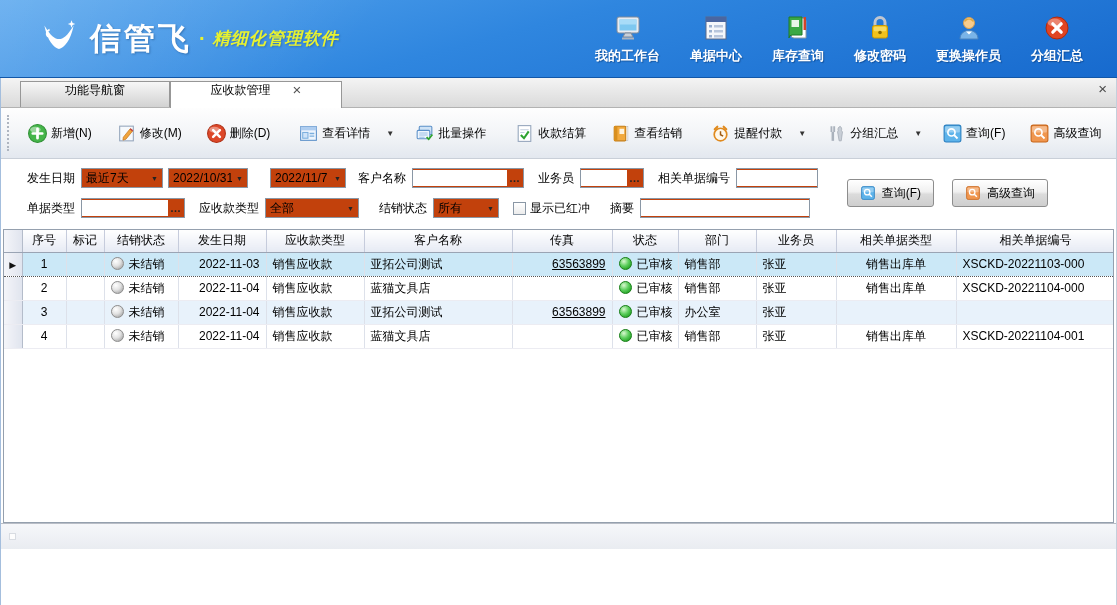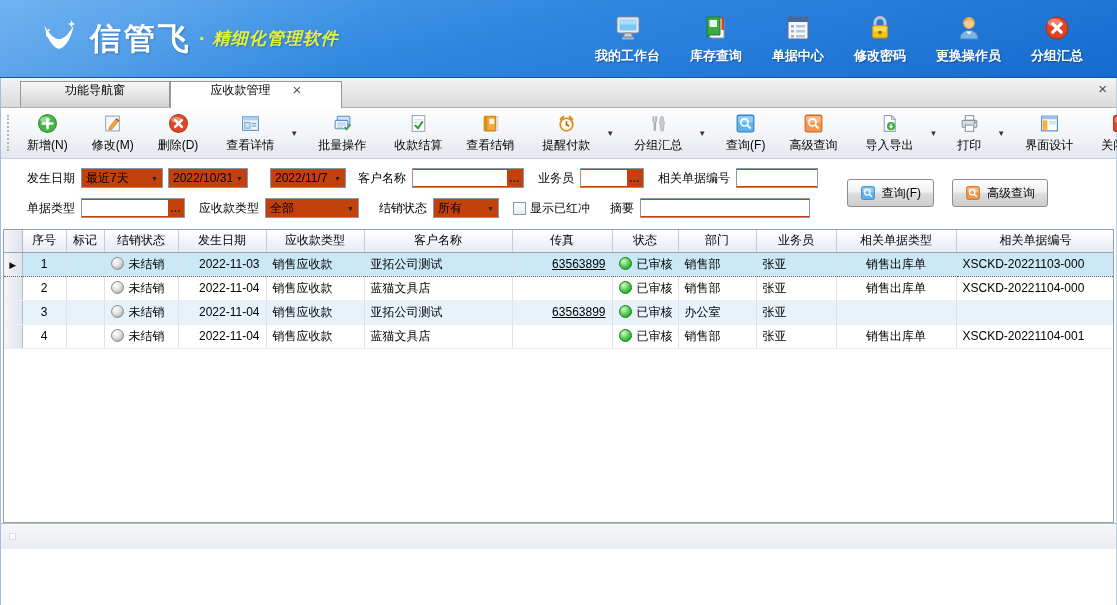--- a/index.html
+++ b/index.html
@@ -27,21 +27,21 @@
   .tab { height:26px; display:flex; justify-content:center; border:1px solid #979797; border-bottom:none; cursor:pointer; }
   .tab.inactive { width:150px; background:linear-gradient(#f7f7f7,#d2d2d2); }
   .tab.active { width:172px; background:#fff; margin-bottom:-1px; height:27px; position:relative; z-index:2; }
   .tab.active .tab-title { margin-right:22px; }
   .tab-close { color:#555; font-size:15px; line-height:1; cursor:pointer; }
   .strip-close { margin-left:auto; align-self:flex-start; margin-top:2px; margin-right:9px; color:#4a4a4a; font-size:15px; cursor:pointer; }
 
   
   .toolbar { height:51px; background:linear-gradient(#fefefe 0%,#f2f4f7 55%,#e3e8ef 100%); border-bottom:1px solid #c9cfd8; display:flex; align-items:center; padding-left:3px; }
   .grip { width:4px; height:36px; border-left:2px dotted #aeb5c0; margin:0 6px 0 3px; cursor:grab; }
-  .tbtn { display:flex; flex-direction:column; align-items:center; gap:3px; padding:4px 11px 3px; cursor:pointer; border:1px solid transparent; border-radius:2px; }
+  .tbtn { display:flex; align-items:center; gap:3px; padding:4px 11px 3px; cursor:pointer; border:1px solid transparent; border-radius:2px; }
   .tbtn svg { width:21px; height:21px; }
   .tlabel { white-space:nowrap; }
   .tsep { width:1px; align-self:stretch; margin:4px 2px; background:#c6ccd6; }
   .tdrop { font-size:8px; color:#333; padding:0 4px; cursor:pointer; align-self:center; }
 
   
   .filterpanel { height:68px; background:#fff; display:flex; align-items:center; }
   .fcols { display:flex; flex-direction:column; gap:9px; padding-left:26px; }
   .frow { display:flex; align-items:center; height:21px; }
   .flabel { margin-right:6px; white-space:nowrap; }
@@ -101,39 +101,39 @@
             <rect x="4" y="4" width="22" height="16" rx="2" fill="#e8ecf2" stroke="#7e8a9a"></rect>
             <rect x="6.5" y="6.5" width="17" height="11" fill="#7ec8f0"></rect>
             <rect x="6.5" y="6.5" width="17" height="5" fill="#a8dcf8"></rect>
             <path d="M12 20h6l2 4H10z" fill="#c8d0da" stroke="#7e8a9a"></path>
             <rect x="9" y="24.5" width="12" height="2" fill="#aab4c0"></rect>
           </svg>
         <span class="tm-label">我的工作台</span>
       </div>
       <div class="tm-item">
         <svg viewBox="0 0 30 30">
-            <path d="M8 5h12a3 3 0 013 3v17H11a3 3 0 01-3-3z" fill="#fff" stroke="#8a9aa8"></path>
-            <path d="M6 4h13v18H9a3 3 0 00-3 3z" fill="#3aa845" stroke="#1f7a2a"></path>
-            <rect x="8.5" y="7" width="7.5" height="7" fill="#e8f5ea"></rect>
-            <rect x="20.5" y="4" width="2.5" height="13" fill="#d04428"></rect>
-          </svg>
-        <span class="tm-label">库存查询</span>
-      </div>
-      <div class="tm-item">
-        <svg viewBox="0 0 30 30">
             <rect x="5" y="4" width="20" height="22" fill="#f4f7fb" stroke="#5a6a8a"></rect>
             <rect x="5" y="4" width="20" height="5" fill="#4a66a0"></rect>
             <rect x="8" y="12" width="3" height="2.5" fill="#9ab0d0"></rect>
             <rect x="13" y="12" width="9" height="2.5" fill="#b8c6dc"></rect>
             <rect x="8" y="17" width="3" height="2.5" fill="#9ab0d0"></rect>
             <rect x="13" y="17" width="9" height="2.5" fill="#b8c6dc"></rect>
             <rect x="8" y="22" width="3" height="2.5" fill="#9ab0d0"></rect>
             <rect x="13" y="22" width="9" height="2.5" fill="#b8c6dc"></rect>
           </svg>
         <span class="tm-label">单据中心</span>
+      </div>
+      <div class="tm-item">
+        <svg viewBox="0 0 30 30">
+            <path d="M8 5h12a3 3 0 013 3v17H11a3 3 0 01-3-3z" fill="#fff" stroke="#8a9aa8"></path>
+            <path d="M6 4h13v18H9a3 3 0 00-3 3z" fill="#3aa845" stroke="#1f7a2a"></path>
+            <rect x="8.5" y="7" width="7.5" height="7" fill="#e8f5ea"></rect>
+            <rect x="20.5" y="4" width="2.5" height="13" fill="#d04428"></rect>
+          </svg>
+        <span class="tm-label">库存查询</span>
       </div>
       <div class="tm-item">
         <svg viewBox="0 0 30 30">
             <path d="M10 13V9.5a5 5 0 0110 0V13" fill="none" stroke="#c0c6d0" stroke-width="3"></path>
             <rect x="7.5" y="12.5" width="15" height="12.5" rx="2" fill="#f2c21c" stroke="#c89a08"></rect>
             <rect x="8.8" y="13.8" width="12.4" height="4.5" rx="1.5" fill="#f8da60"></rect>
             <circle cx="15" cy="19.5" r="1.8" fill="#8a6a00"></circle>
           </svg>
         <span class="tm-label">修改密码</span>
       </div>

